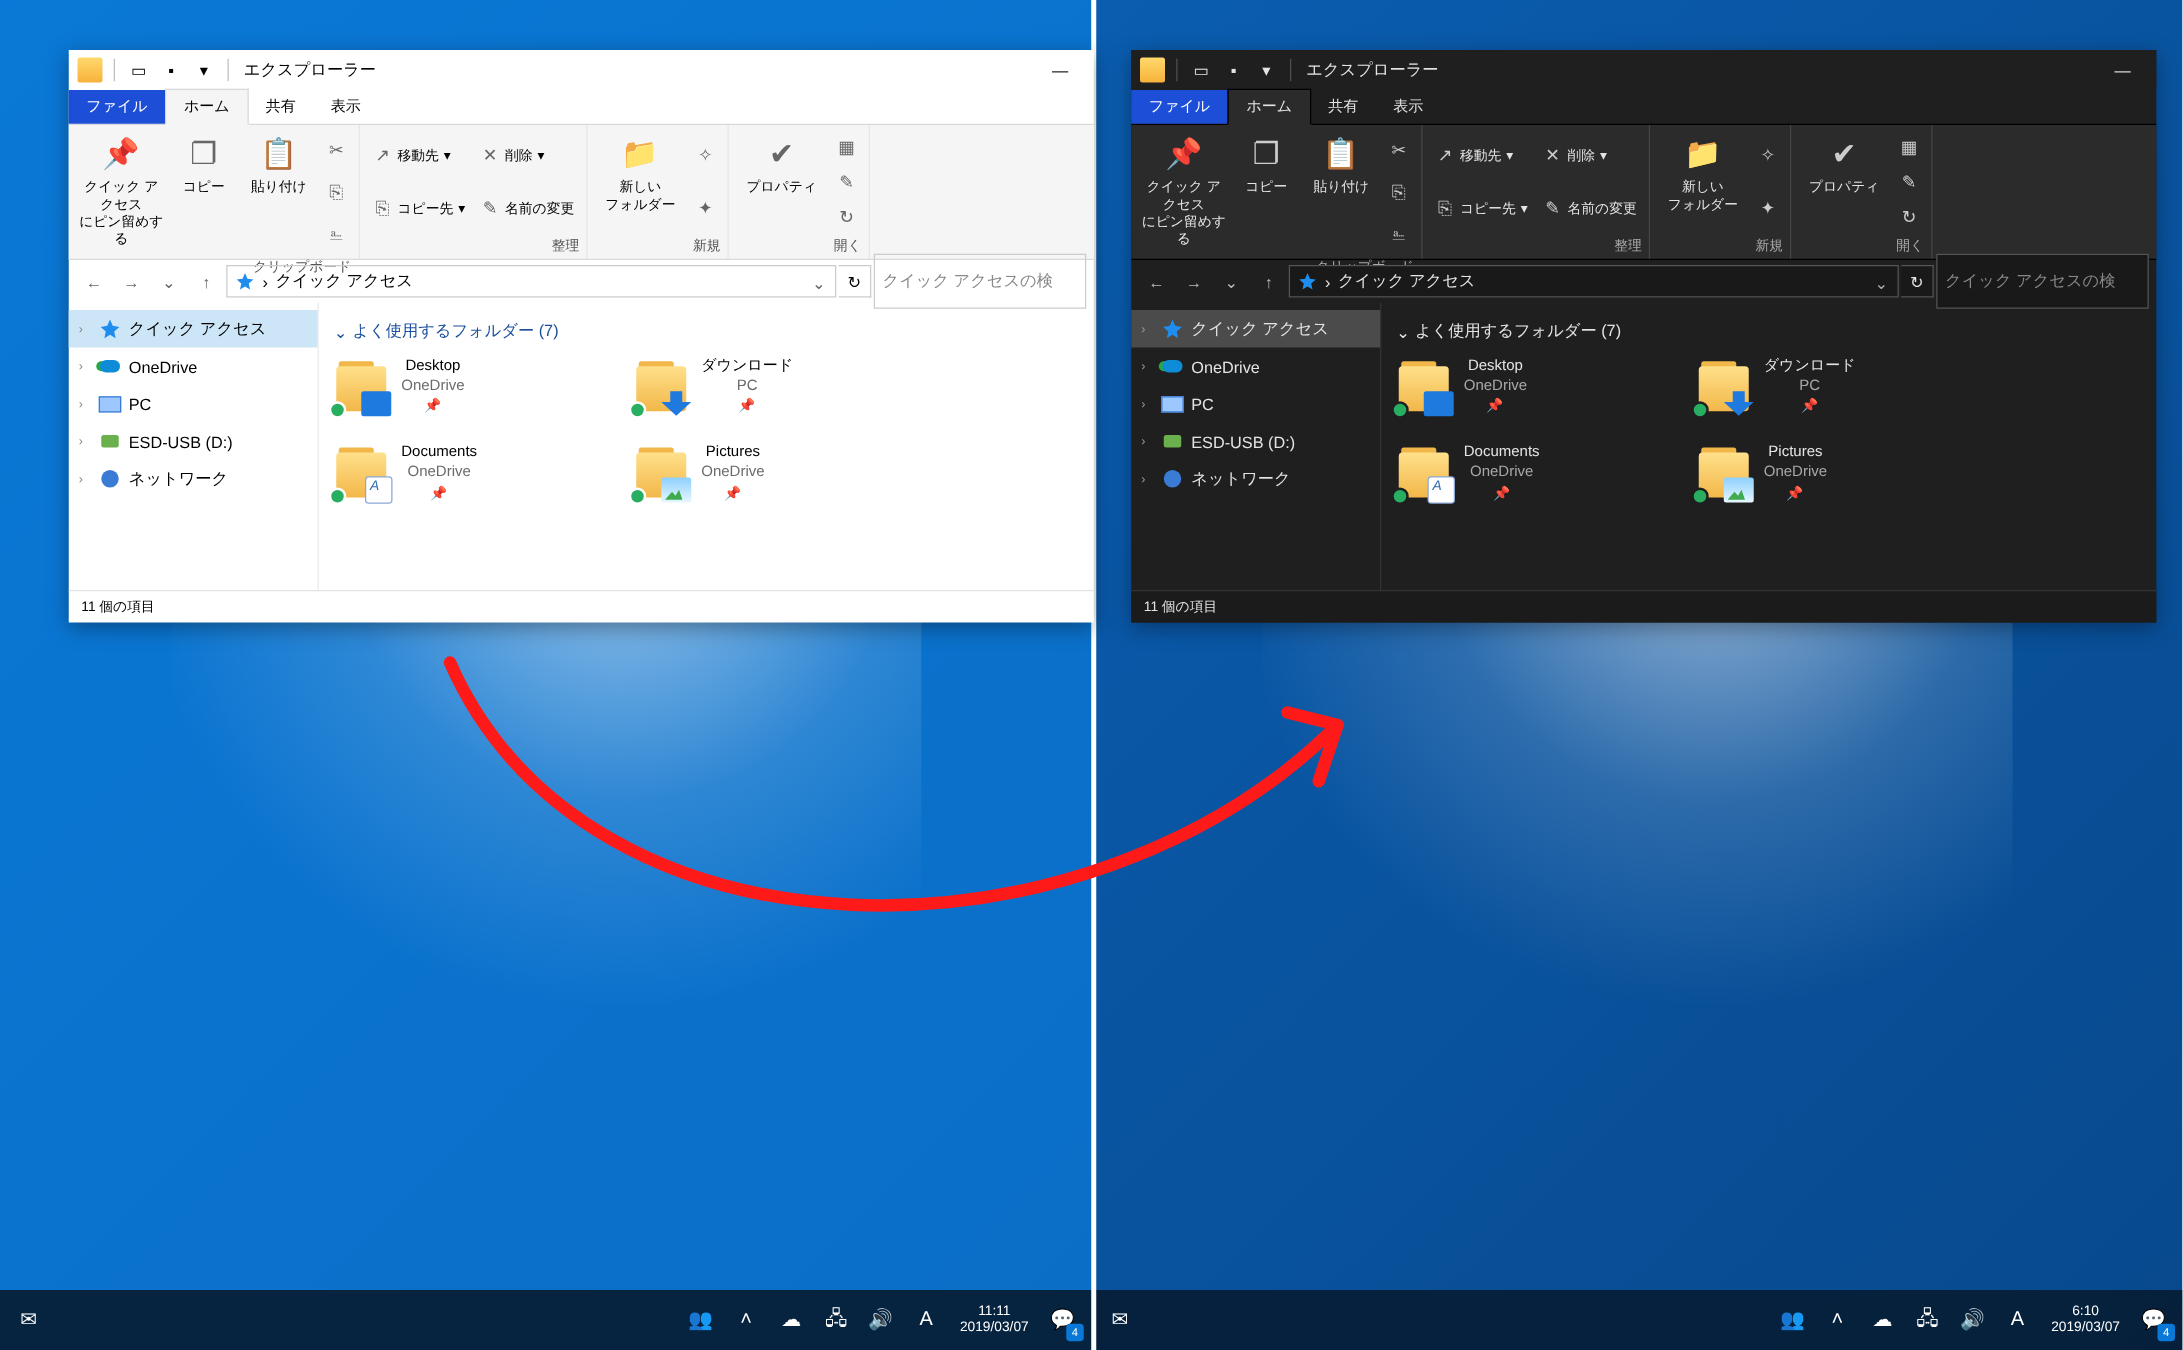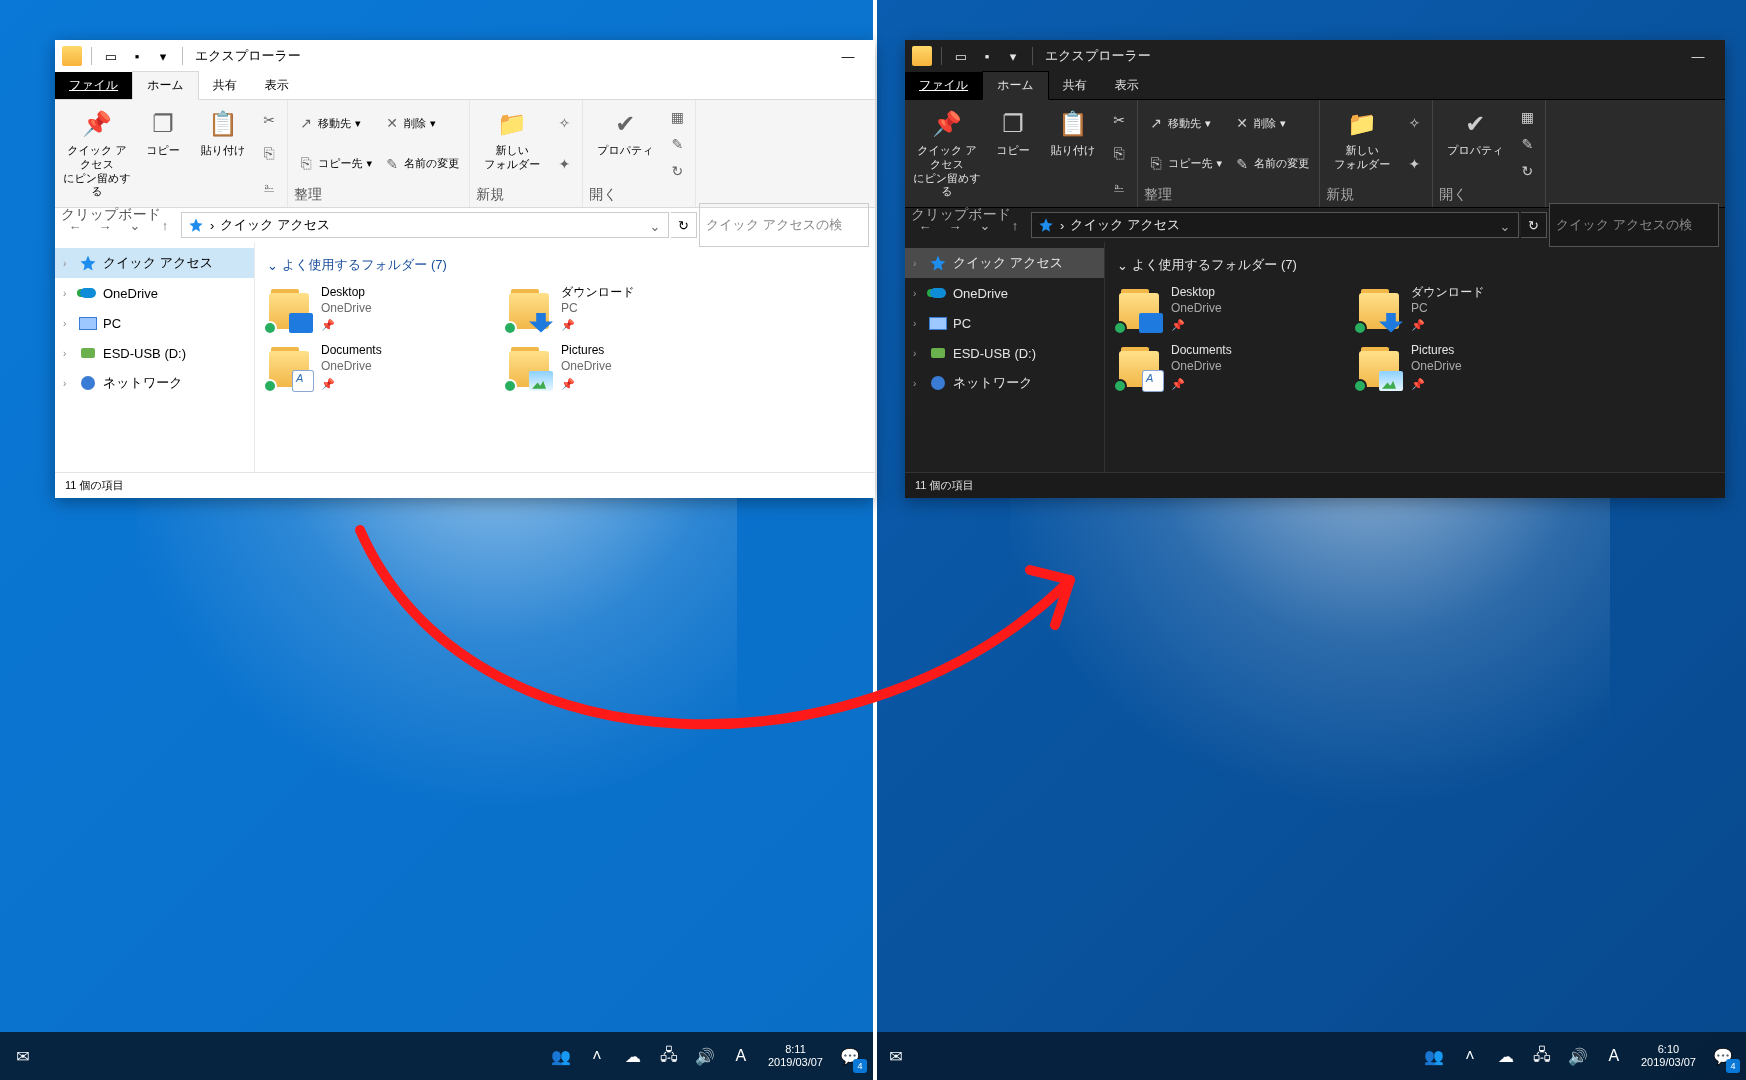--- a/index.html
+++ b/index.html
@@ -20,32 +20,32 @@
 .dark .titlebar { background:#1f1f1f; }
 .tb-icon { width:20px; height:20px; margin:0 3px; display:flex; align-items:center; justify-content:center; }
 .tb-icon.folder { background:linear-gradient(#ffd86b,#f7b23b); border-radius:2px; }
 .tb-sep { width:1px; height:18px; background:rgba(128,128,128,.5); margin:0 6px; }
 .tb-title { margin-left:6px; }
 .tb-spacer { flex:1; }
 .tb-sys { width:46px; height:32px; display:flex; align-items:center; justify-content:center; }
 
 .tabs-row { display:flex; align-items:flex-end; height:28px; border-bottom:1px solid #d9d9d9; }
 .dark .tabs-row { border-color:#000; }
-.tab-file { background:#000000; color:#fff; padding:5px 14px; font-size:12px;text-decoration:underline; }
+.tab-file { background:#1d4ed8; color:#fff; padding:5px 14px; font-size:12px; }
 .tab { padding:5px 14px; font-size:12px; cursor:pointer; }
 .light .tab.active { background:#f5f5f5; border:1px solid #d9d9d9; border-bottom:1px solid #f5f5f5; margin-bottom:-1px; }
 .dark  .tab.active { background:#2b2b2b; border:1px solid #000; border-bottom:1px solid #2b2b2b; margin-bottom:-1px; }
 
 .ribbon { display:flex; height:108px; border-bottom:1px solid #d9d9d9; }
 .dark .ribbon { border-color:#000; background:#2b2b2b; }
 .light .ribbon { background:#f5f5f5; }
 .rgroup { display:flex; flex-direction:column; border-right:1px solid #e6e6e6; padding:4px 6px 0; }
 .dark .rgroup { border-color:#444; }
 .rgroup-body { display:flex; flex:1; gap:4px; }
-.rgroup-label { text-align:left; font-size:14px; padding:3px 0; color:#555; }
+.rgroup-label { text-align:right; font-size:11px; padding:3px 0; color:#555; }
 .dark .rgroup-label { color:#aaa; }
 .rbtn { display:flex; flex-direction:column; align-items:center; justify-content:flex-start; width:72px; padding:4px 2px; font-size:11px; line-height:1.25; text-align:center; cursor:pointer; }
 .rbtn-ico { width:32px; height:32px; margin-bottom:4px; display:flex; align-items:center; justify-content:center; font-size:24px; color:#666; }
 .dark .rbtn-ico { color:#ccc; }
 .rcol { display:flex; flex-direction:column; justify-content:space-around; gap:2px; }
 .rrow { display:flex; align-items:center; gap:4px; font-size:11px; padding:2px 4px; cursor:pointer; white-space:nowrap; }
 .rrow-ico { width:16px; height:16px; display:inline-flex; align-items:center; justify-content:center; font-size:14px; color:#666; }
 .dark .rrow-ico { color:#ccc; }
 
 .navrow { display:flex; align-items:center; height:34px; padding:0 6px; gap:2px; }
@@ -73,21 +73,21 @@
 .nav-ico { width:18px; height:18px; display:flex; align-items:center; justify-content:center; }
 .ico-onedrive { color:#fff; }
 .ico-onedrive::before { content:""; width:16px; height:10px; background:#0f8cd8; border-radius:6px; box-shadow:-4px 0 0 -1px #28a745; display:block; }
 .ico-pc::before { content:""; width:16px; height:11px; border:1px solid #3a7bd5; background:#9cc7ff; display:block; }
 .ico-usb::before { content:""; width:14px; height:10px; background:#6ab04c; display:block; border-radius:2px; }
 .ico-net::before { content:""; width:14px; height:14px; background:#3a7bd5; border-radius:50%; display:block; }
 
 .content { flex:1; padding:8px 12px; }
 .group-head { display:flex; align-items:center; gap:4px; font-size:13px; color:#1a4f9c; margin:6px 0 10px; }
 .dark .group-head { color:#e4e4e4; }
-.folders { display:flex; flex-wrap:wrap; gap:9px 40px; }
+.folders { display:flex; flex-wrap:wrap; gap:20px 40px;text-align:center; }
 .folder-item { display:flex; align-items:center; gap:10px; width:200px; }
 .fi-icon { width:44px; height:44px; position:relative; }
 .fi-icon .fold { position:absolute; inset:6px 2px 2px 2px; background:linear-gradient(#ffe08a,#f2b749); border-radius:3px; }
 .fi-icon .tab { position:absolute; top:2px; left:4px; width:14px; height:8px; background:#f2b749; border-radius:2px 2px 0 0; }
 .fi-icon .sync { position:absolute; left:-4px; bottom:-4px; width:14px; height:14px; background:#27ae60; border:2px solid #fff; border-radius:50%; }
 .dark .fi-icon .sync { border-color:#1f1f1f; }
 .fi-overlay { position:absolute; right:-2px; bottom:-2px; width:24px; height:20px; border-radius:2px; }
 .ov-desktop { background:#1f7ae0; }
 .ov-dl::before { content:""; position:absolute; inset:0; background:#1f7ae0; clip-path:polygon(30% 0,70% 0,70% 45%,100% 45%,50% 100%,0 45%,30% 45%); }
 .ov-doc { width:20px; background:#fff; box-shadow:0 0 0 1px #8aa8d6; }
@@ -123,21 +123,21 @@
   <div class="taskbar">
     <div class="tb-ico">✉</div>
     <div class="sysgroup">
       <div class="tb-ico">👥</div>
       <div class="tb-ico">˄</div>
       <div class="tb-ico">☁</div>
       <div class="tb-ico">🖧</div>
       <div class="tb-ico">🔊</div>
       <div class="tb-ico">A</div>
       <div class="clock">
-        <div>8:11</div>
+        <div>11:11</div>
         <div>2019/03/07</div>
       </div>
       <div class="tb-ico notif">💬
         <span class="badge">4</span>
       </div>
     </div>
   </div>
 </div>
 <div class="desktop-half right-half">
   <div class="taskbar">

